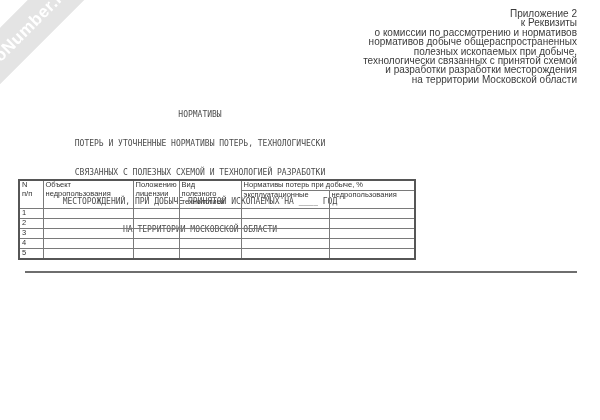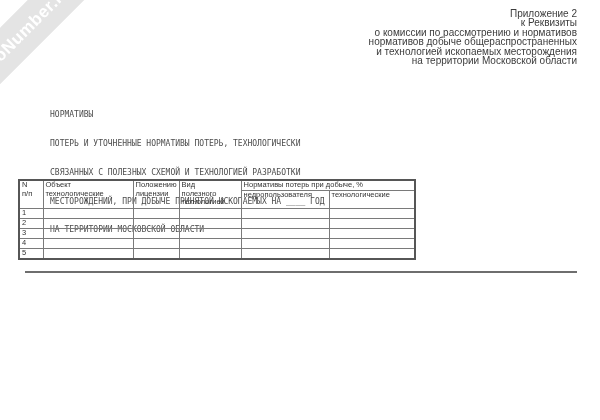--- a/index.html
+++ b/index.html
@@ -21,21 +21,21 @@
   }
 
   
   .appendix{
     position:absolute;top:9px;right:23px;text-align:right;
     font-size:10px;line-height:9.4px;color:#3c3c3c;
   }
 
   
   .doc-title{
-    position:absolute;top:91px;left:50px;width:300px;text-align:left;
+    position:absolute;top:91px;left:50px;width:300px;text-align:center;
     font-family:"DejaVu Sans Mono","Liberation Mono",monospace;
     font-size:8px;line-height:9.6px;color:#4d4d4d;white-space:pre;
   }
 
   
   .form{
     position:absolute;left:38px;top:142px;width:329px;
     font-family:"DejaVu Sans Mono","Liberation Mono",monospace;
     font-size:9.5px;color:#4a4a4a;
   }
@@ -69,21 +69,23 @@
 
   <div class="watermark-band">
     <span class="wm-text">NoNumber.ru</span>
   </div>
 
   <div class="appendix">
     <div>Приложение 2</div>
     <div>к Реквизиты</div>
     <div>о комиссии по рассмотрению и нормативов</div>
     <div>нормативов добыче общераспространенных</div>
-    <div>и технологией ископаемых месторождения</div>
+    <div>полезных ископаемых при добыче,</div>
+    <div>технологически связанных с принятой схемой</div>
+    <div>и разработки разработки месторождения</div>
     <div>на территории Московской области</div>
   </div>
 
   <div class="doc-title">
     <div>НОРМАТИВЫ</div>
     <div>ПОТЕРЬ И УТОЧНЕННЫЕ НОРМАТИВЫ ПОТЕРЬ, ТЕХНОЛОГИЧЕСКИ</div>
     <div>СВЯЗАННЫХ С ПОЛЕЗНЫХ СХЕМОЙ И ТЕХНОЛОГИЕЙ РАЗРАБОТКИ</div>
     <div>МЕСТОРОЖДЕНИЙ, ПРИ ДОБЫЧЕ ПРИНЯТОЙ ИСКОПАЕМЫХ НА ____ ГОД</div>
     <div>НА ТЕРРИТОРИИ МОСКОВСКОЙ ОБЛАСТИ</div>
   </div>
@@ -97,31 +99,31 @@
           <col style="width:43px">
         <col style="width:62px">
           <col style="width:88px">
           <col style="width:86px">
       </colgroup>
       <tbody>
         <tr class="group-row">
           <td rowspan="2" class="hdr num-hdr">N
 п/п</td>
           <td rowspan="2" class="hdr">Объект
-технологические</td>
+недропользования</td>
           <td rowspan="2" class="hdr">Положению
 лицензии</td>
           <td rowspan="2" class="hdr num-hdr">Вид
 полезного
 технологией</td>
           <td colspan="2" class="hdr">Нормативы потерь при добыче, %</td>
         </tr>
         <tr class="sub-row">
-          <td class="hdr">недропользователя</td>
-          <td class="hdr">технологические</td>
+          <td class="hdr">эксплуатационные</td>
+          <td class="hdr">недропользования</td>
         </tr>
         <tr class="data-row">
           <td>1</td>
           <td></td>
           <td></td>
           <td></td>
           <td></td>
           <td></td>
         </tr>
         <tr class="data-row">

